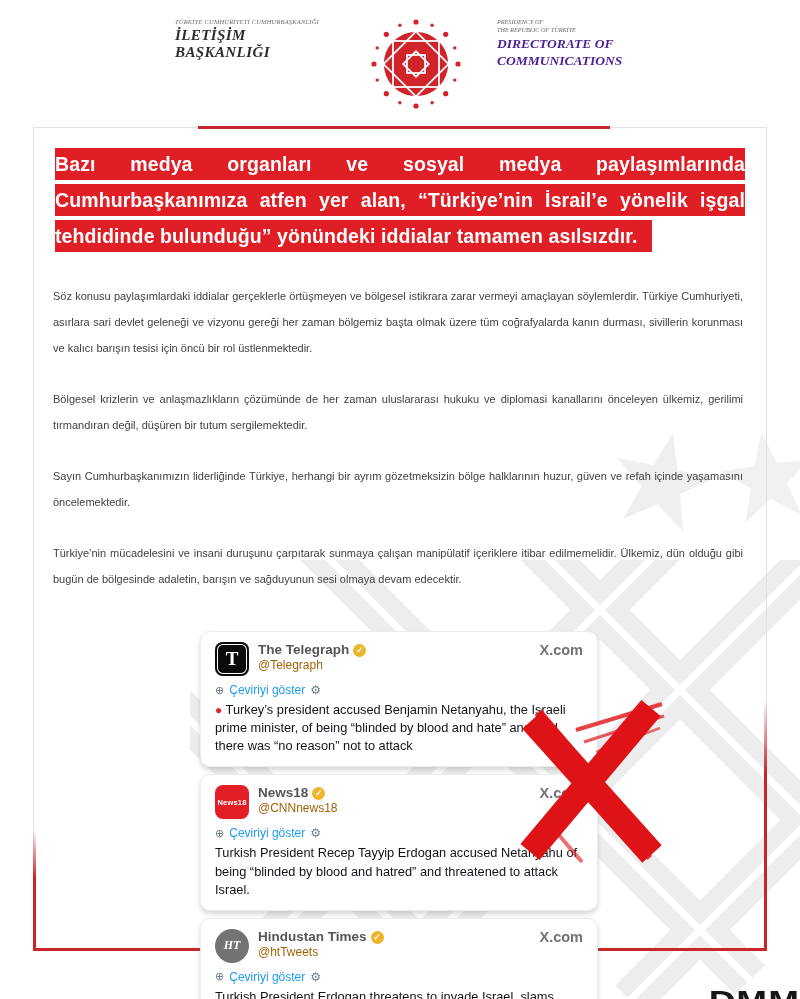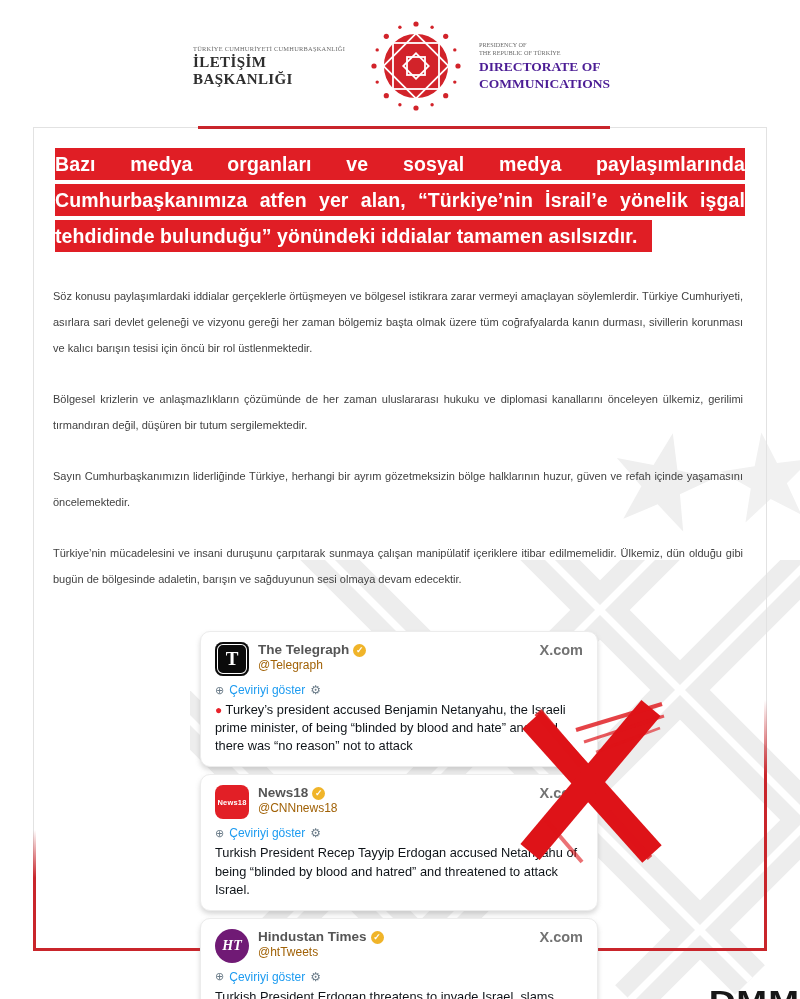--- a/index.html
+++ b/index.html
@@ -5,21 +5,21 @@
   * { margin:0; padding:0; box-sizing:border-box; }
   body { background:#fff; }
   .page { position:relative; width:800px; height:999px; background:#ffffff;
           overflow:hidden; font-family:"Liberation Sans", sans-serif; }
 
   
   .wm { position:absolute; z-index:0; }
 
   
   .header { position:absolute; top:18px; left:0; right:0; height:96px;
-            display:flex; justify-content:center; align-items:center; gap:17px; z-index:2; }
+            display:flex; justify-content:center; gap:35px; z-index:2;font-style:italic; }
   .logo-left { width:160px; text-align:left; font-family:"Liberation Serif", serif; color:#3d3d3d; }
   .logo-left .sm { font-size:6.4px; letter-spacing:.25px; color:#6a6a6a; margin-bottom:2px; }
   .logo-left .bg { font-size:15px; font-weight:bold; letter-spacing:.4px; color:#2e2e2e; }
   .logo-right { width:128px; text-align:left; font-family:"Liberation Serif", serif; }
   .logo-right .sm { font-size:6.2px; color:#6a6a6a; line-height:1.25; }
   .logo-right .bg { font-size:13.5px; font-weight:bold; color:#4c1d95; line-height:1.12; margin-top:2px; }
 
   
   .panel { position:absolute; left:33px; top:127px; width:734px; height:823px;
            border:1px solid #e2e2e2; z-index:1; background:transparent; }
@@ -47,21 +47,21 @@
   .tweets { position:absolute; left:200px; top:631px; width:398px; z-index:3; }
   .card { background:#fff; border:1px solid #ececec; border-radius:10px;
           box-shadow:0 3px 5px rgba(110,110,110,.28); padding:10px 14px 11px; margin-bottom:7px; }
   .trow { display:flex; align-items:flex-start; }
   .avatar { width:34px; height:34px; border-radius:8px; margin-right:9px; flex:0 0 34px;
             display:flex; align-items:center; justify-content:center; color:#fff; font-weight:bold; }
   .avatar.circle { border-radius:50%; }
   .avatar.tg { background:#0b0b0b; font-family:"Liberation Serif",serif; font-size:19px;
                box-shadow: inset 0 0 0 2px #0b0b0b, inset 0 0 0 3px #ffffff; }
   .avatar.n18 { background:#E21F26; font-size:7.5px; letter-spacing:.2px; }
-  .avatar.ht { background:#701a75; font-family:"Liberation Serif",serif; font-style:italic; font-size:14px; }
+  .avatar.ht { background:#737373; font-family:"Liberation Serif",serif; font-style:italic; font-size:12px; }
   .names { flex:1; min-width:0; }
   .nm { font-size:13.5px; font-weight:bold; color:#555; filter:blur(.35px); }
   .badge { display:inline-block; width:13px; height:13px; border-radius:50%;
            background:#F0B429; color:#fff; font-size:9px; line-height:13px;
            text-align:center; margin-left:4px; vertical-align:1px; filter:none; }
   .hd { font-size:12px; color:#a16207; margin-top:1px; filter:blur(.35px); }
   .xcom { font-size:14.5px; font-weight:bold; color:#737373; }
   .transrow { margin:7px 0 4px; font-size:12px; color:#1d9bf0; display:flex; align-items:center; gap:5px; }
   .ticon { color:#6a7b88; font-size:11px; }
   .gicon { color:#6a7b88; font-size:12px; }

